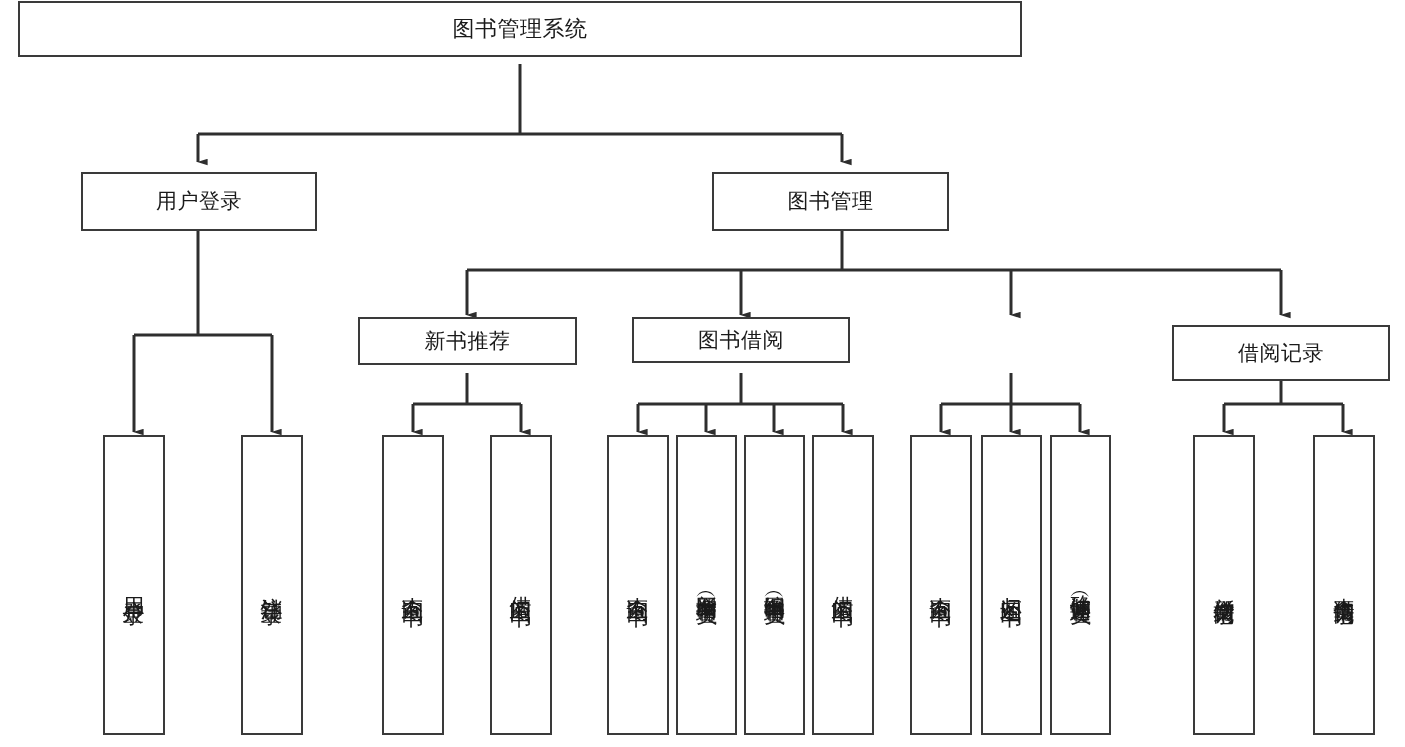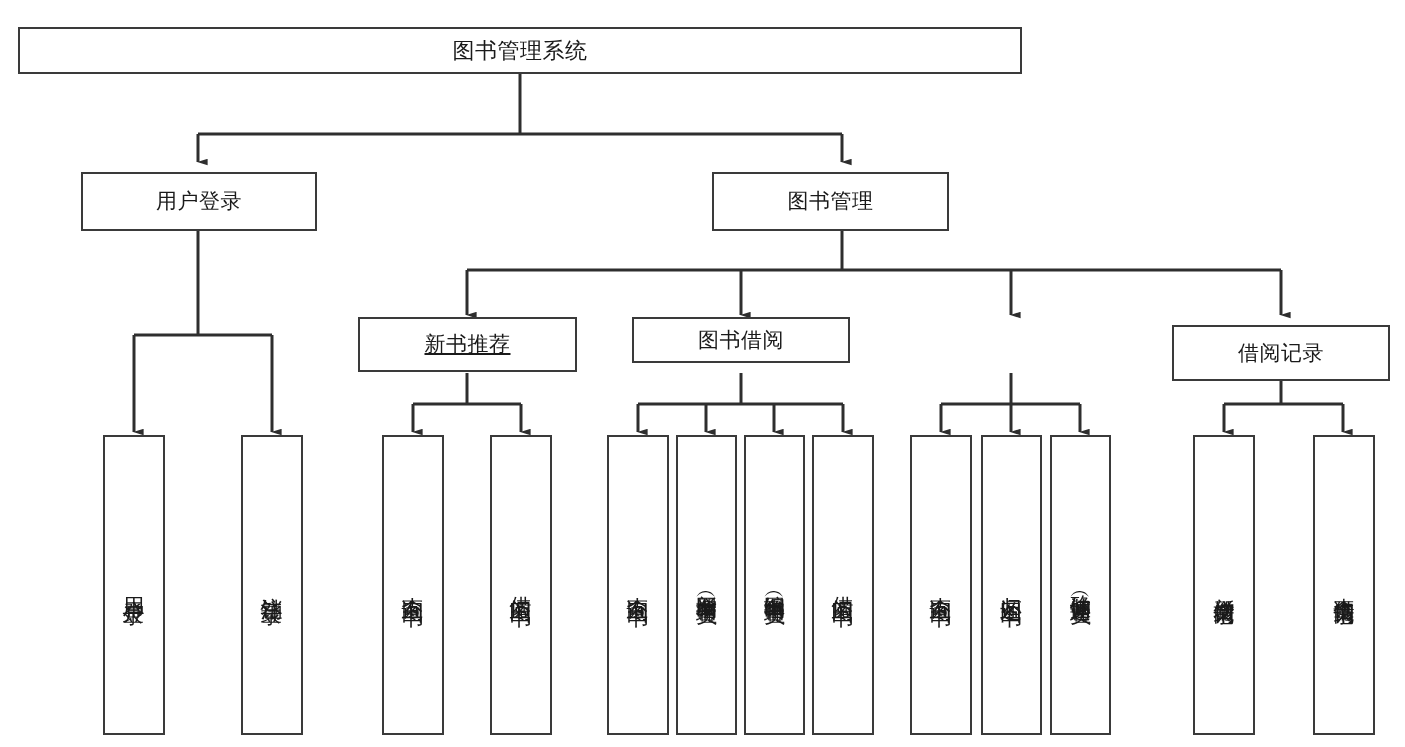--- a/index.html
+++ b/index.html
@@ -123,32 +123,32 @@
       <path d="M 1011 404 L 1011 432" marker-end="url(#arrow)"></path>
       <path d="M 1080 404 L 1080 432" marker-end="url(#arrow)"></path>
 
       <path d="M 1281 373 L 1281 404"></path>
       <path d="M 1224 404 L 1343 404"></path>
       <path d="M 1224 404 L 1224 432" marker-end="url(#arrow)"></path>
       <path d="M 1343 404 L 1343 432" marker-end="url(#arrow)"></path>
     </g>
   </svg>
 
-  <div class="node horiz root" style="left:18px; top:27px; width:1004px; height:47px;">
+  <div class="node horiz root" style="left:18px; top:1px; width:1004px; height:56px;">
     <span class="label">图书管理系统</span>
   </div>
 
   <div class="node horiz" style="left:81px; top:172px; width:236px; height:59px;">
     <span class="label">用户登录</span>
   </div>
   <div class="node horiz" style="left:712px; top:172px; width:237px; height:59px;">
     <span class="label">图书管理</span>
   </div>
 
-  <div class="node horiz" style="left:358px; top:317px; width:219px; height:55px;text-decoration:underline;">
+  <div class="node horiz" style="left:358px; top:317px; width:219px; height:48px;">
     <span class="label">新书推荐</span>
   </div>
   <div class="node horiz" style="left:632px; top:317px; width:218px; height:46px;">
     <span class="label">图书借阅</span>
   </div>
   <div class="node horiz" style="left:1172px; top:317px; width:218px; height:56px;margin-top:8px;">
     <span class="label">借阅记录</span>
   </div>
 
   <div class="node vert" style="left:103px; top:435px; width:62px; height:300px;">

